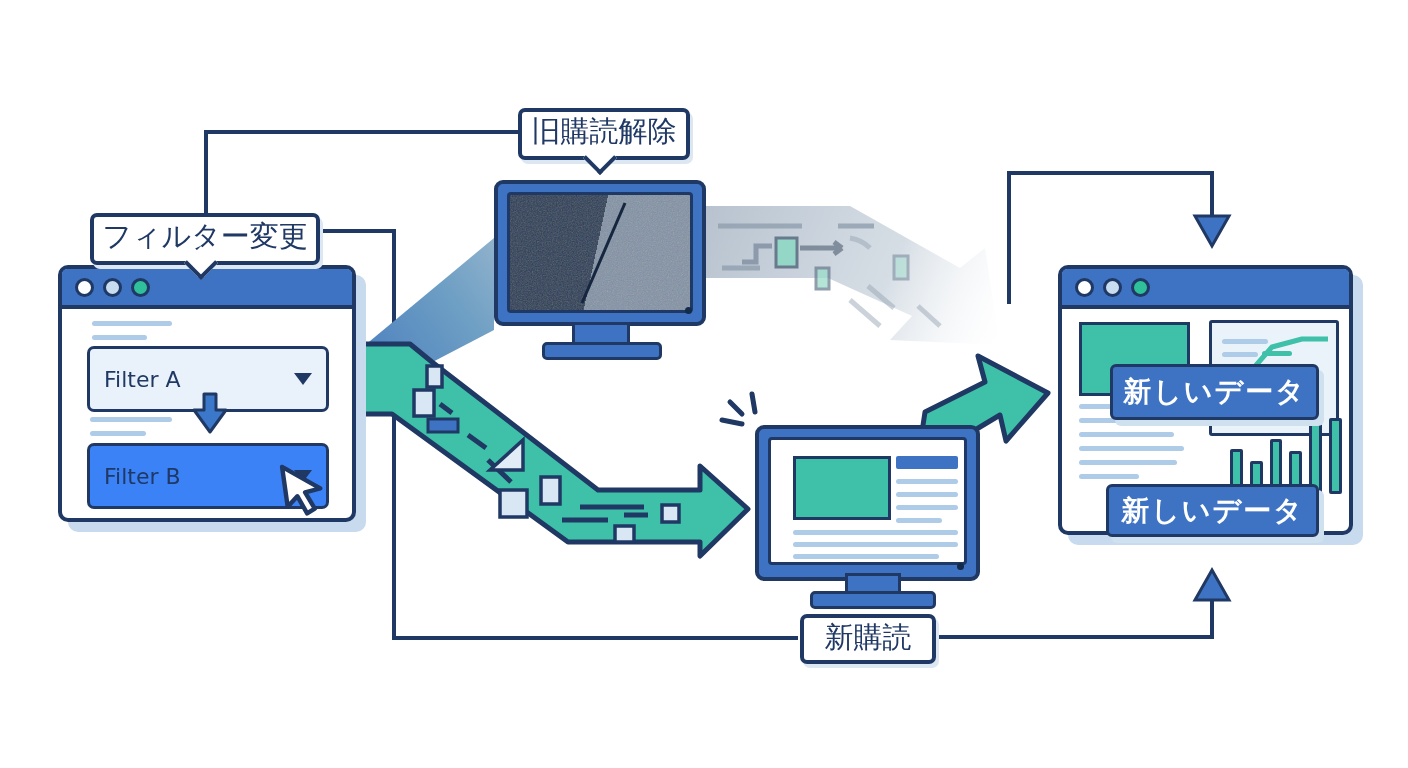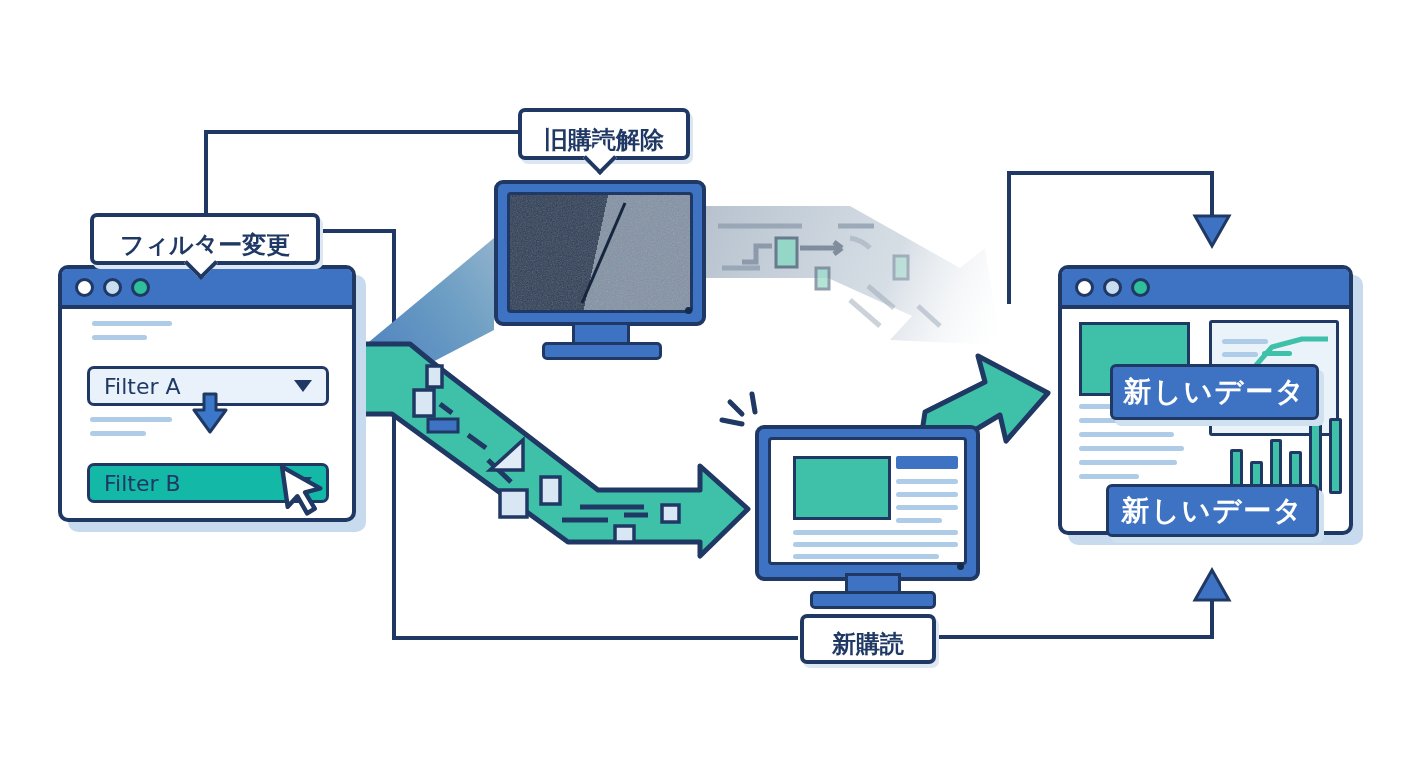--- a/index.html
+++ b/index.html
@@ -11,34 +11,34 @@
   .bwindow{position:absolute;background:#fff;border:4px solid #1f3864;border-radius:10px;
            box-shadow:10px 10px 0 #c7daee;z-index:2;}
   .titlebar{position:absolute;left:0;top:0;right:0;height:36px;background:#3e73c4;
             border-bottom:4px solid #1f3864;border-radius:5px 5px 0 0;display:flex;align-items:center;gap:9px;padding-left:13px;}
   .dot{width:13px;height:13px;border-radius:50%;border:3px solid #1f3864;}
   .dot.white{background:#ffffff;} .dot.lblue{background:#c9ddf0;} .dot.teal{background:#2fbf9a;}
   .sk{position:absolute;background:#aecbe8;border-radius:3px;height:5px;}
 
   
   .dropdown{position:absolute;border:3px solid #1f3864;border-radius:7px;display:flex;align-items:center;
-            justify-content:space-between;padding:0 14px;font-size:22px;font-weight:500;color:#1f3864;margin-top:20px;}
-  .dd-a{background:#e9f1fa;} .dd-b{background:#14b8a6;gap:7px;}
+            justify-content:space-between;padding:13px 14px;font-size:22px;font-weight:500;color:#1f3864;}
+  .dd-a{background:#e9f1fa;} .dd-b{background:#3b82f6;gap:7px;}
   .caret{width:0;height:0;border-left:9px solid transparent;border-right:9px solid transparent;border-top:12px solid #1f3864;}
 
   
   .monitor{position:absolute;background:#3e73c4;border:4px solid #1f3864;border-radius:9px;z-index:2;}
   .mscreen{position:absolute;border:3px solid #1f3864;border-radius:4px;overflow:hidden;}
   .stand-neck{position:absolute;background:#3e73c4;border:3px solid #1f3864;z-index:2;}
   .stand-base{position:absolute;background:#3e73c4;border:3px solid #1f3864;border-radius:5px;z-index:2;}
   .led{position:absolute;width:7px;height:7px;border-radius:50%;background:#152b4a;z-index:3;}
 
   
   .bubble{position:absolute;background:#fff;border:4px solid #1f3864;border-radius:7px;display:flex;
-          align-items:flex-end;justify-content:center;font-weight:bold;font-size:24px;color:#1f3864;
+          align-items:flex-start;justify-content:center;font-weight:normal;font-size:29px;color:#1f3864;
           z-index:4;box-shadow:3px 4px 0 #dde7f2;}
   .tail{position:absolute;width:20px;height:20px;background:#fff;transform:rotate(45deg);
         border-right:4px solid #1f3864;border-bottom:4px solid #1f3864;}
 
   
   .badge{position:absolute;background:#3e73c4;border:3px solid #1f3864;border-radius:6px;color:#fff;
          font-weight:bold;font-size:28px;letter-spacing:2px;display:flex;align-items:center;justify-content:center;
          z-index:5;box-shadow:5px 6px 0 #cfe0ef;}
 
   

